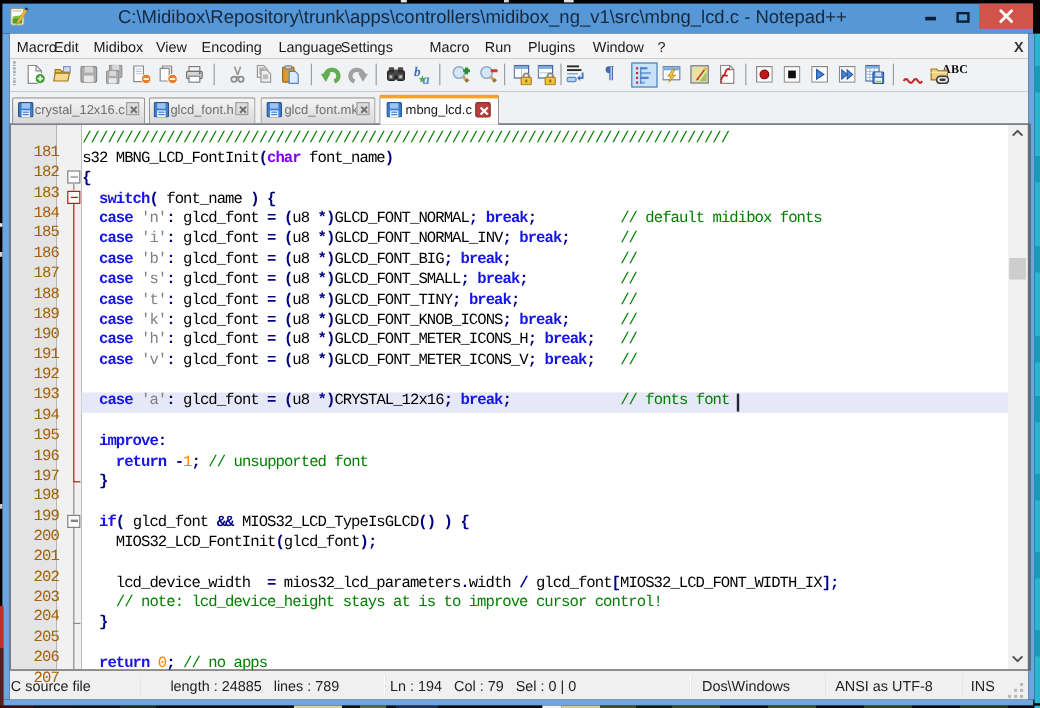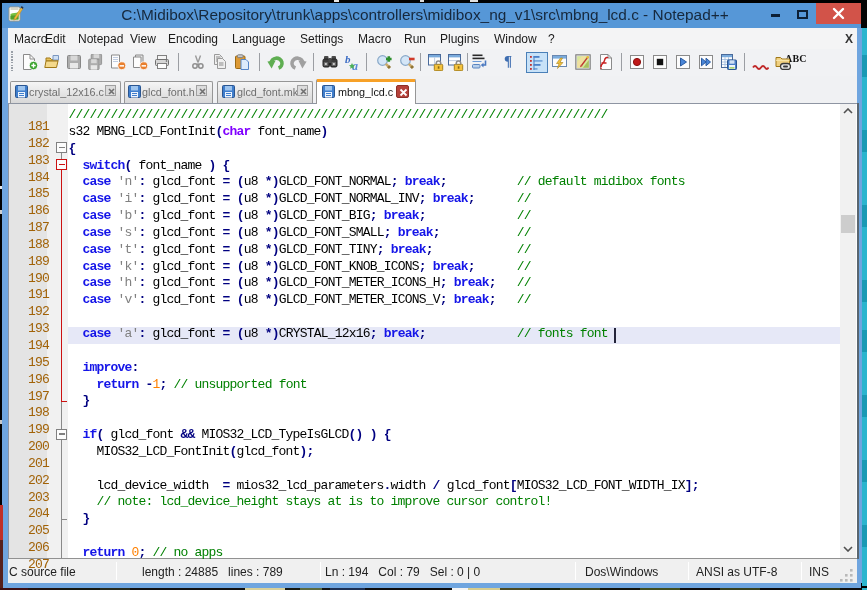--- a/index.html
+++ b/index.html
@@ -1,18 +1,18 @@
 <!DOCTYPE html>
 <html><head><meta charset="utf-8"><style>
 html,body{margin:0;padding:0;width:867px;height:590px;overflow:hidden;background:#000;}
 *{box-sizing:border-box;}
 .abs{position:absolute;}
 body{position:relative;font-family:"Liberation Sans",sans-serif;}
 #title{left:2px;top:3px;width:859px;height:25px;background:#5697d7;}
-#ttext{left:0;top:6px;width:804px;text-align:center;font-size:15.4px;color:#16283c;letter-spacing:0;margin-left:23px;}
+#ttext{left:0;top:6px;width:804px;text-align:center;font-size:15.4px;color:#16283c;letter-spacing:0;}
 #mindash{left:771px;top:14px;width:9px;height:3px;background:#0d2036;}
 #maxsq{left:797px;top:10px;width:11px;height:9px;border:2px solid #0d2036;}
 #close{left:816px;top:3px;width:45px;height:21px;background:#d25349;}
 #menubar{left:8px;top:28px;width:849px;height:21px;background:#f4f4f5;}
 .mi{position:absolute;top:32px;font-size:12px;color:#1a1a1a;}
 #toolbar{left:8px;top:49px;width:849px;height:27px;background:#f1f2f4;}
 #tabbar{left:8px;top:76px;width:849px;height:27px;background:#f0f1f3;}
 .sep{position:absolute;top:53px;width:1px;height:18px;background:#9b9ea3;}
 .tab{position:absolute;top:81px;height:22px;background:linear-gradient(#f5f5f5,#d8d8d8);border:1px solid #969696;border-bottom:none;border-radius:2px 2px 0 0;}
 .tlab{position:absolute;top:86px;font-size:10.8px;color:#6e6e6e;}
@@ -65,25 +65,25 @@
 <rect x="2.5" y="3" width="8" height="2" fill="#d8d8c8"></rect>
 <path d="M2.5 9 C5 7.5 8 8.5 10.5 7 L10.5 14.5 L2.5 14.5 Z" fill="#7ac143"></path>
 <path d="M2.5 11 C5 9.5 8 11.5 10.5 10 L10.5 14.5 L2.5 14.5 Z" fill="#4f9e2f"></path>
 <path d="M13.8 1.5 L6.5 12.5 L5.8 15.2 L8.2 13.8 L15.2 3.2 Z" fill="#f0b93c" stroke="#b88a20" stroke-width="0.5"></path>
 <path d="M13.6 1 L15.5 2.5 L14.6 4 L12.8 2.5 Z" fill="#1a2f5a"></path>
 </svg>
 
 <div class="abs" id="menubar"></div>
 <span class="mi" style="left:14px">Macro</span>
 <span class="mi" style="left:45px">Edit</span>
-<span class="mi" style="left:78px">Notepad</span>
+<span class="mi" style="left:78px">Midibox</span>
 <span class="mi" style="left:130px">View</span>
 <span class="mi" style="left:168px">Encoding</span>
 <span class="mi" style="left:232px">Language</span>
-<span class="mi" style="left:300px">Settings</span>
+<span class="mi" style="left:284px">Settings</span>
 <span class="mi" style="left:358px">Macro</span>
 <span class="mi" style="left:404px">Run</span>
 <span class="mi" style="left:440px">Plugins</span>
 <span class="mi" style="left:494px">Window</span>
 <span class="mi" style="left:548px">?</span>
 <span class="mi" style="left:845px;color:#333;font-weight:bold">X</span>
 
 <div class="abs" id="toolbar"></div>
 <div class="abs" id="tabbar"></div>
 <svg class="abs" style="left:22px;top:54px" width="16" height="16" viewBox="0 0 16 16">

